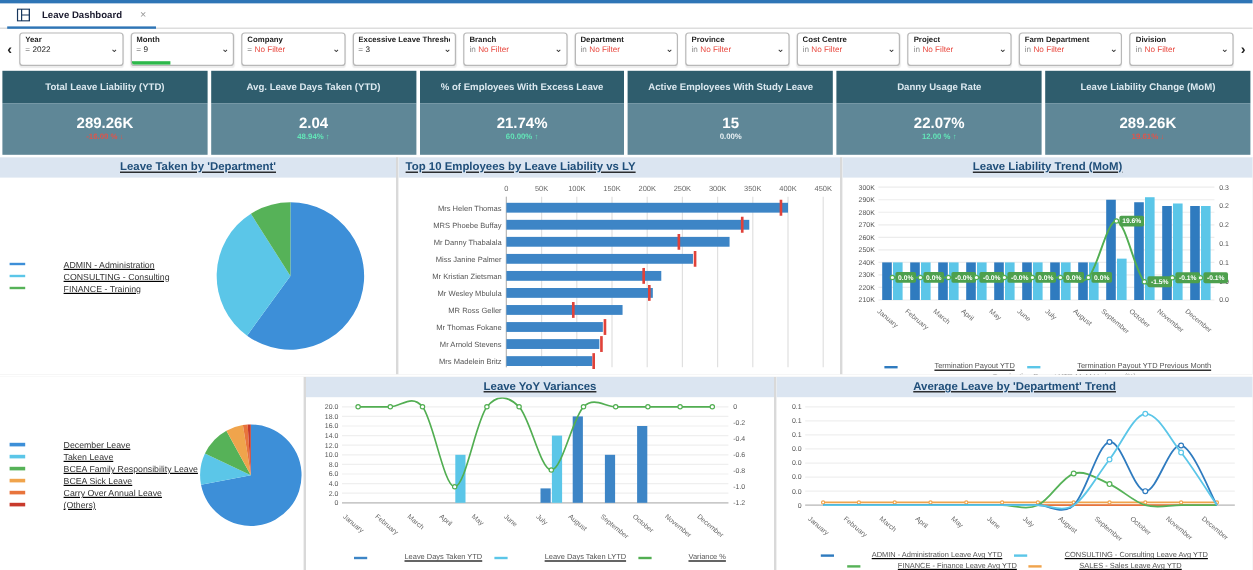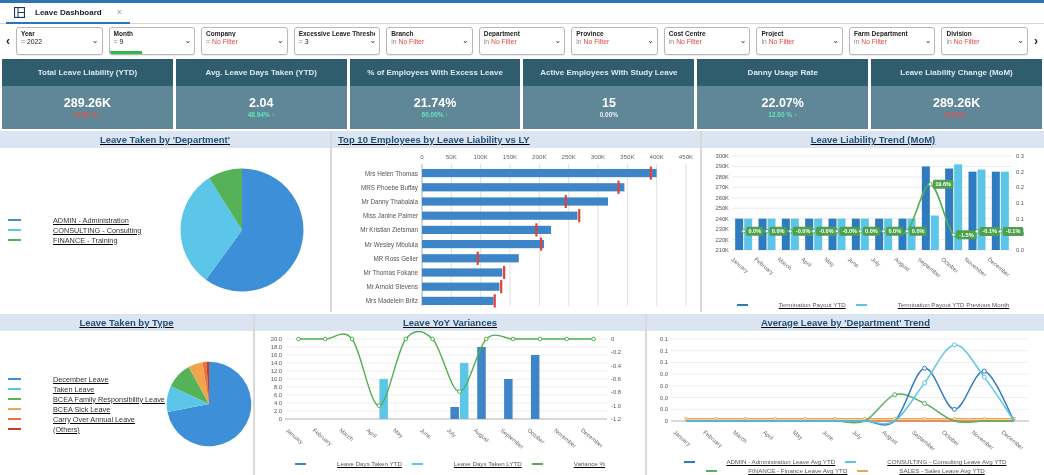--- a/index.html
+++ b/index.html
@@ -366,21 +366,20 @@
             </div>
             <div class="legend-item">
               <span class="legend-lbl">Termination Payout YTD MoM Variance (%)</span>
             </div>
           </div></div>
     </div>
   </div>
 
   <div class="chartgrid row2">
     <div class="panel">
-      <div class="panel-header">Leave Taken by Type</div>
       <div class="panel-body" id="cb3">
           <div class="pie-wrap">
             <div class="legend-col" style="width: 182px;">
               <div class="legend-item">
                 <span class="legend-dash" style="background: rgb(61, 143, 216);"></span>
                 <span class="legend-lbl">December Leave</span>
               </div>
               <div class="legend-item">
                 <span class="legend-dash" style="background: rgb(91, 198, 232);"></span>
                 <span class="legend-lbl">Taken Leave</span>

